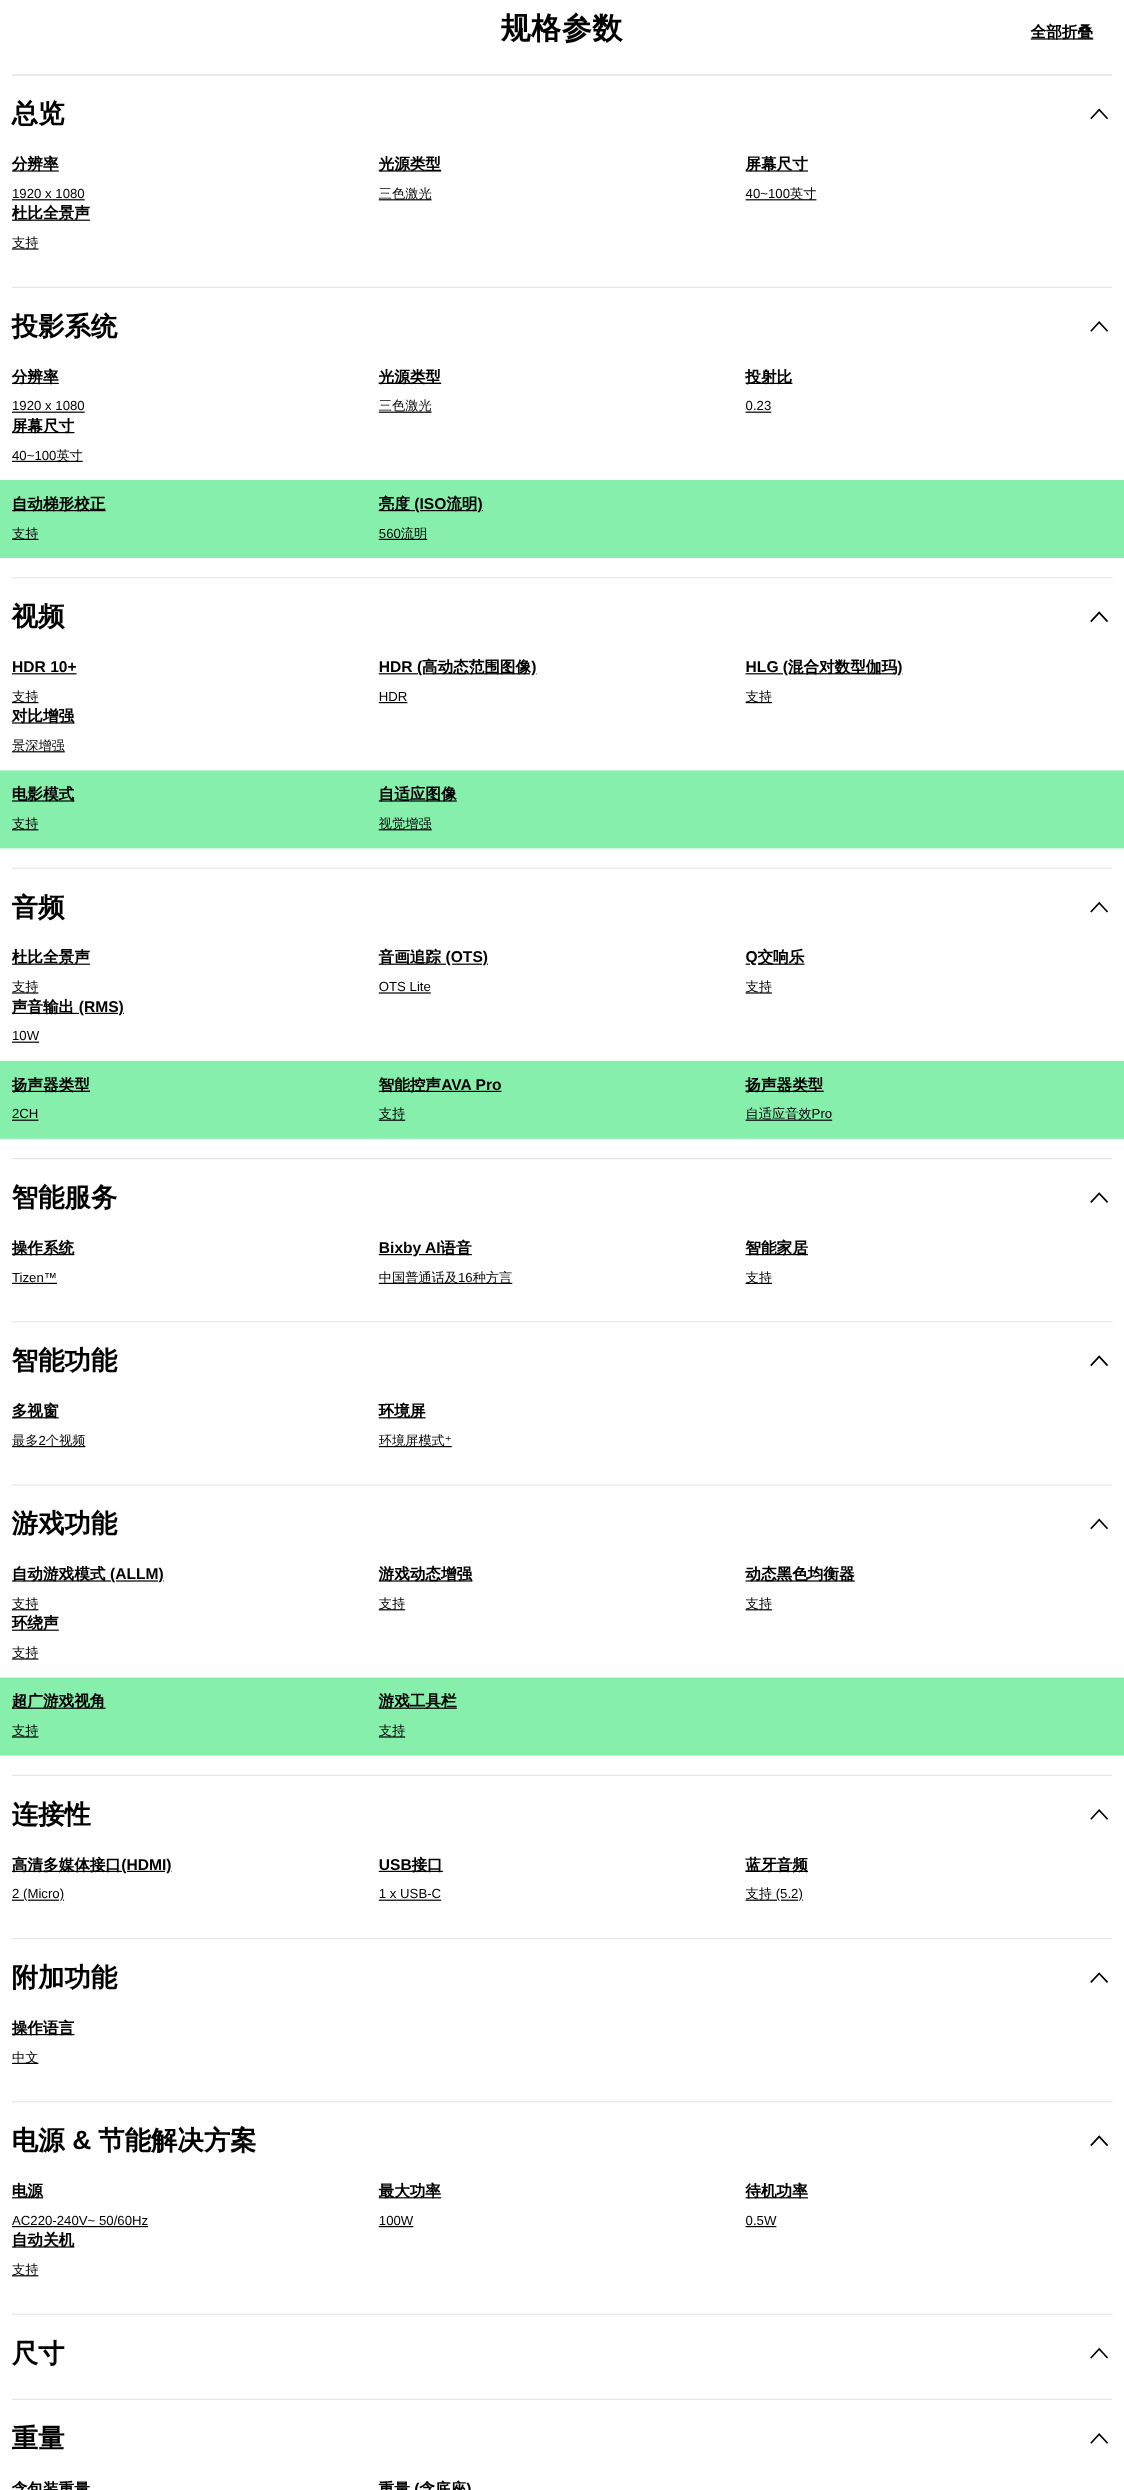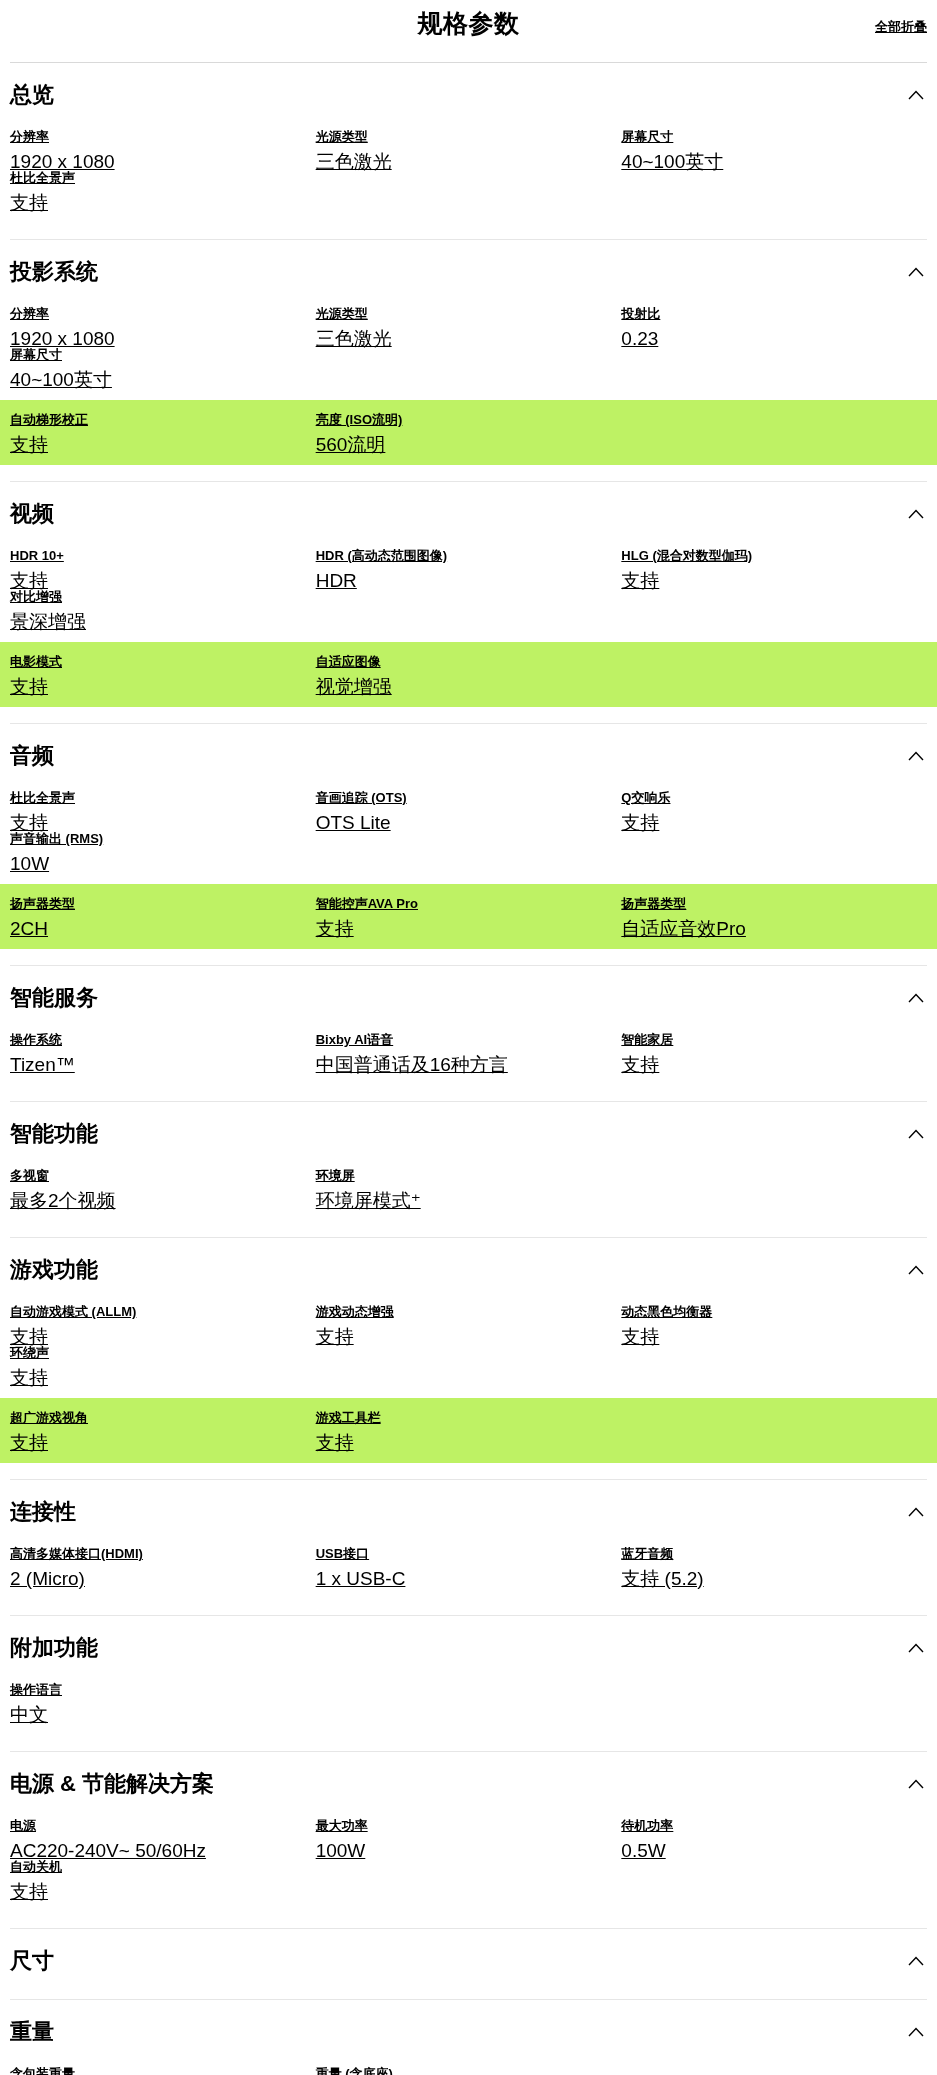--- a/index.html
+++ b/index.html
@@ -11,44 +11,44 @@
   }
   .page { padding: 0 10px; }
 
   
   .page-header { position: relative; height: 63px; border-bottom: 1px solid #d9d9d9; }
   .page-title {
     text-align: center; font-size: 25px; font-weight: 700; letter-spacing: 0.5px;
     padding-top: 7px; color: #000;
   }
   .collapse-all {
-    position: absolute; right: 0; top: 18px;
+    position: absolute; right: 16px; top: 18px;
     font-size: 13px; font-weight: 700; color: #000;
     text-decoration: underline; cursor: pointer;
   }
 
   
   .section { border-bottom: 1px solid #e6e6e6; padding-bottom: 16px; }
   .section-header {
     display: flex; align-items: center; justify-content: space-between;
     padding: 22px 0 12px; cursor: pointer;
   }
   .section-title { font-size: 22px; font-weight: 700; line-height: 20px; color: #000; }
   .chevron { width: 18px; height: 12px; display: inline-flex; align-items: center; justify-content: center; margin-right: 2px; }
   .chevron svg { display: block; }
 
   
   .spec-row {
     display: grid; grid-template-columns: repeat(3, 1fr);
     padding: 12px 10px; margin: 0 -10px; text-decoration: underline;
   }
-  .spec-row.alt { background: #bef264; }
+  .spec-row.alt { background: #86efac; }
   .spec-cell { padding-right: 18px; }
   .spec-label { font-size: 13px; font-weight: 700; line-height: 16px; margin-bottom: 9px; color: #000; }
-  .spec-value { font-size: 19px; font-weight: 400; line-height: 16px; color: #000; }
+  .spec-value { font-size: 11px; font-weight: 400; line-height: 16px; color: #000; }
 </style>
 </head>
 <body>
 
 <div class="page">
   <header class="page-header">
     <h1 class="page-title">规格参数</h1>
     <a class="collapse-all">全部折叠</a>
   </header>
   <main id="sections-root">

